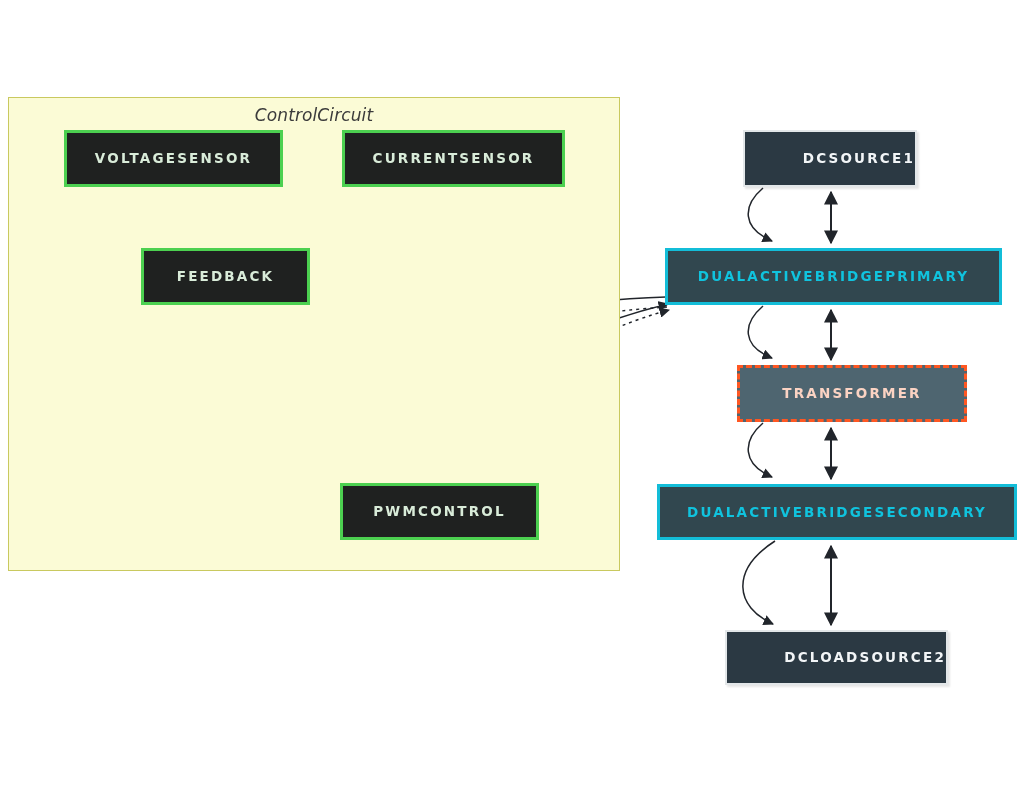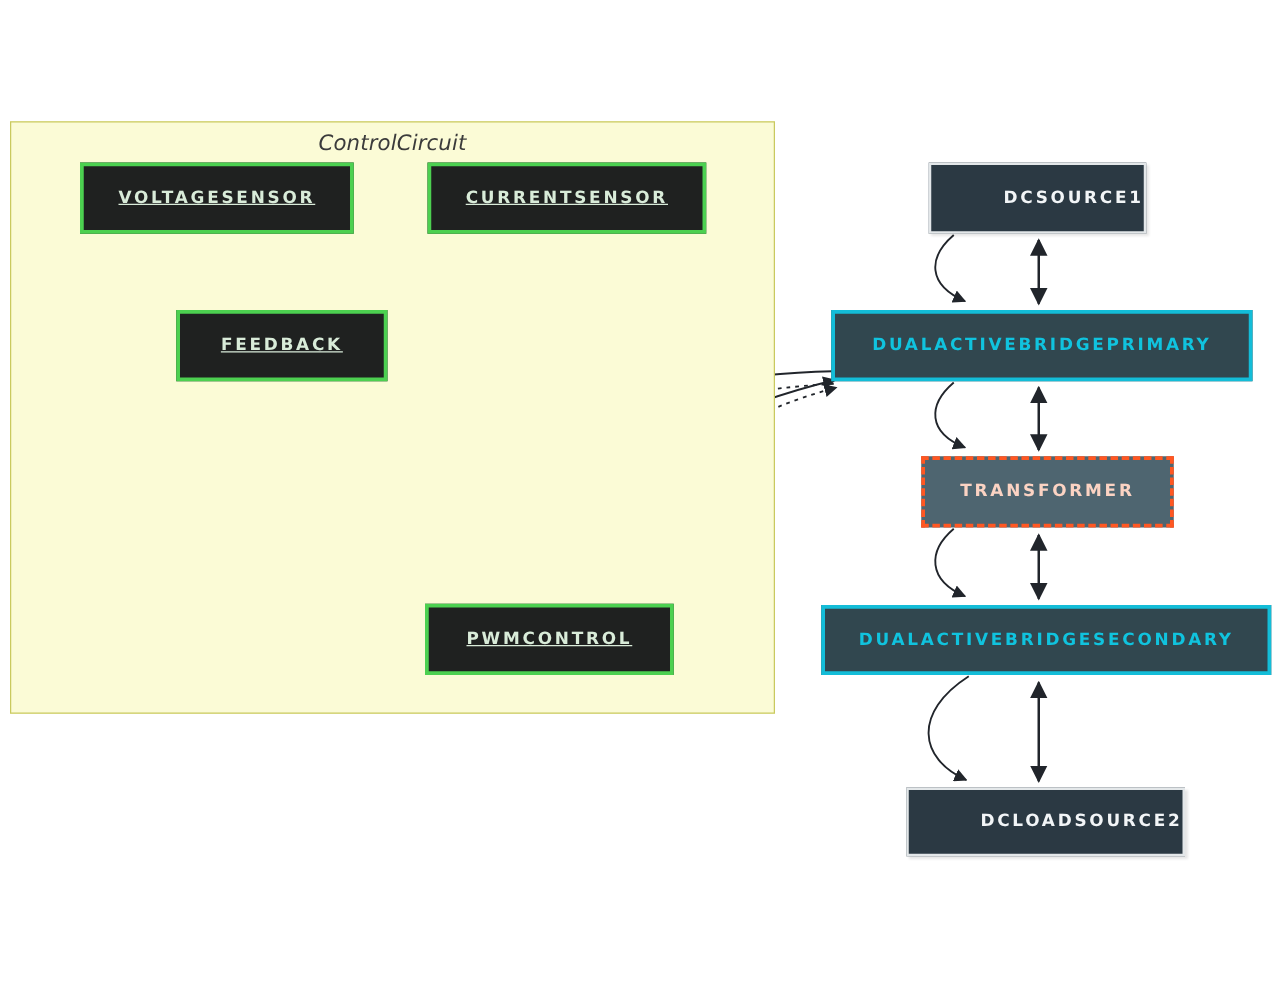--- a/index.html
+++ b/index.html
@@ -53,21 +53,20 @@
     font-weight: bold;
     letter-spacing: 2.2px;
     font-size: 13.5px;
     line-height: 1.1;
     white-space: nowrap;
   }
   .node.ctrl {
     background: #1f2120;
     border: 3px solid #4cd050;
     color: #d9ecd9;
-    text-decoration: underline;
   }
   .node.power {
     background: #2b3943;
     border: 2px solid #e3e7e9;
     color: #f2f5f7;
     justify-content: flex-end;
   }
   .node.bridge {
     background: #31474f;
     border: 3.5px solid #13bdd8;
@@ -161,21 +160,21 @@
   </div>
 
   <div class="node power shadow" id="n-dcsource1" style="left: 743px; top: 130px; width: 174px; height: 57px;">
     <span>DCSOURCE1</span>
   </div>
 
   <div class="node bridge" id="n-dualactivebridgeprimary" style="left: 665px; top: 248px; width: 337px; height: 57px; text-align: center;">
     <span>DUALACTIVEBRIDGEPRIMARY</span>
   </div>
 
-  <div class="node xfmr" id="n-transformer" style="left: 737px; top: 365px; width: 202px; height: 57px;">
+  <div class="node xfmr" id="n-transformer" style="left: 737px; top: 365px; width: 230px; height: 57px;">
     <span>TRANSFORMER</span>
   </div>
 
   <div class="node bridge" id="n-dualactivebridgesecondary" style="left: 657px; top: 484px; width: 360px; height: 56px;">
     <span>DUALACTIVEBRIDGESECONDARY</span>
   </div>
 
   <div class="node power shadow" id="n-dcloadsource2" style="left: 725px; top: 630px; width: 223px; height: 55px;">
     <span>DCLOADSOURCE2</span>
   </div>

